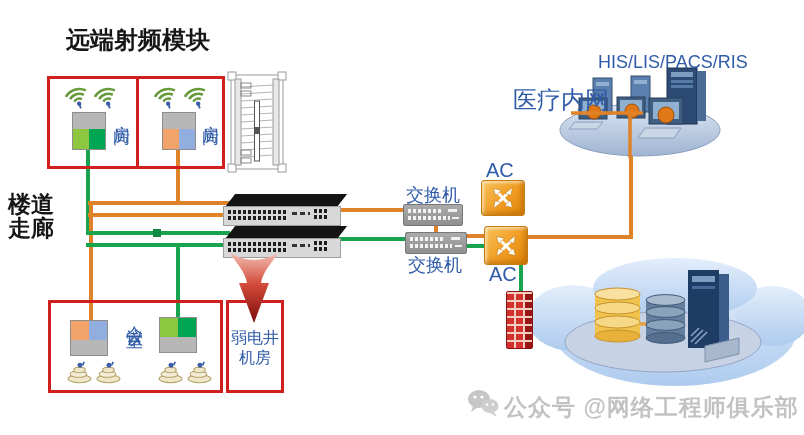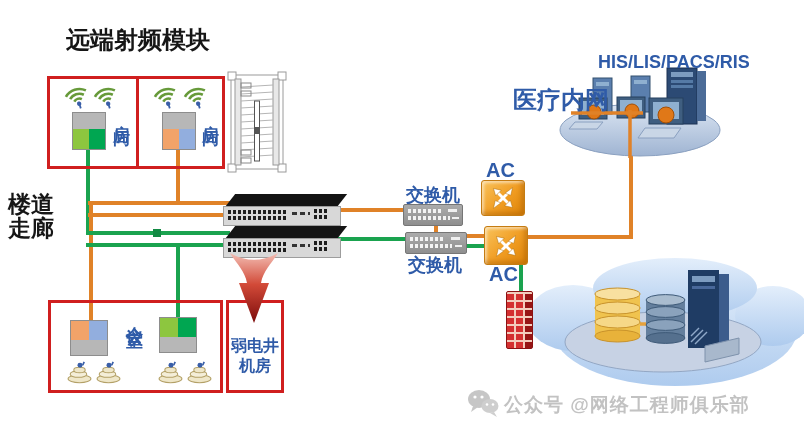--- a/index.html
+++ b/index.html
@@ -1,19 +1,19 @@
 <!DOCTYPE html>
 <html style="--c-red: #d01f1f; --c-orange: #e08228; --c-green: #1aa34f; --c-label_blue: #2f5ba8; --c-ac_orange: #f09c22; --c-firewall_red: #c52626; --c-cloud_blue: #bcd4f0; --c-watermark_gray: #bcbcbc;"><head>
 <meta charset="utf-8">
 <style>
   html,body{margin:0;padding:0;background:#fff;}
   #canvas{position:relative;width:804px;height:435px;background:#fff;overflow:hidden;
           font-family:"Liberation Sans","DejaVu Sans",sans-serif;}
   .abs{position:absolute;}
-  .lbl-blue{color:var(--c-label_blue,#2f5ba8);font-weight:bold;}
+  .lbl-blue{color:var(--c-label_blue,#2f5ba8);font-weight:normal;}
   .lbl-black{color:#161616;font-weight:600;}
   .vtext{writing-mode:vertical-rl;text-orientation:upright;letter-spacing:3px;line-height:1;}
   
   .wire{position:absolute;z-index:1;}
   .wire.o{background:var(--c-orange,#e08228);}
   .wire.g{background:var(--c-green,#1aa34f);}
   .hw{height:4px;} .vw{width:4px;}
   .junction{position:absolute;width:8px;height:8px;background:#128a43;z-index:2;}
   
   .redbox{position:absolute;border:3px solid var(--c-red,#d01f1f);z-index:2;}
@@ -40,21 +40,21 @@
   .acbox{position:absolute;background:linear-gradient(135deg,#f9c35c 0%,var(--c-ac_orange,#f09c22) 55%,#dd8408 100%);
          border:1px solid #c57c12;border-radius:3px;z-index:3;display:flex;align-items:center;justify-content:center;
          box-shadow:inset -3px -3px 4px rgba(150,80,0,.35), inset 2px 2px 3px rgba(255,255,255,.55);}
   
   .firewall{position:absolute;width:25px;height:56px;z-index:3;border-radius:2px;border:1px solid #8c1212;
     background:
       repeating-linear-gradient(0deg,transparent 0 6px,#f3cdbd 6px 8px),
       repeating-linear-gradient(90deg,transparent 0 7px,#f3cdbd 7px 9px),
       linear-gradient(90deg,#d43030 0 70%,#971515 70% 100%);}
   .cloud-label{font-size:18px;}
-  .watermark{color:var(--c-watermark_gray,#bcbcbc);font-weight:bold;font-size:19px;letter-spacing:1px;opacity:.9;text-align:right;}
+  .watermark{color:var(--c-watermark_gray,#bcbcbc);font-weight:bold;font-size:23px;letter-spacing:1px;opacity:.9;text-align:right;}
   svg{display:block;}
 </style>
 </head>
 <body>
 
 <div id="canvas">
 
   <svg width="0" height="0" style="position:absolute">
     <defs>
       <symbol id="wifi" viewBox="0 0 26 26">
@@ -334,21 +334,21 @@
       <use href="#beacon"></use>
     </svg>
   <svg class="abs" style="left:157px;top:357px;z-index:3" width="27" height="27">
       <use href="#beacon"></use>
     </svg>
   <svg class="abs" style="left:186px;top:357px;z-index:3" width="27" height="27">
       <use href="#beacon"></use>
     </svg>
 
   <div class="redbox" style="left:226px;top:300px;width:52px;height:87px;"></div>
-  <div class="abs lbl-blue" style="left:226px;top:336px;width:58px;font-size:16px;text-align:center;line-height:20px;z-index:4;">
+  <div class="abs lbl-blue" style="left:226px;top:328px;width:58px;font-size:16px;text-align:center;line-height:20px;z-index:4;">
     <div>弱电井</div>
     <div>机房</div>
   </div>
 
   <svg class="abs" style="left:226px;top:253px;z-index:5" width="56" height="76" viewBox="0 0 56 76">
     <defs>
       <linearGradient id="rg" x1="0" y1="0" x2="0" y2="1">
         <stop offset="0" stop-color="#f3beb4"></stop>
           <stop offset="0.45" stop-color="#d24a38"></stop>
           <stop offset="1" stop-color="#7c0b0b"></stop>

